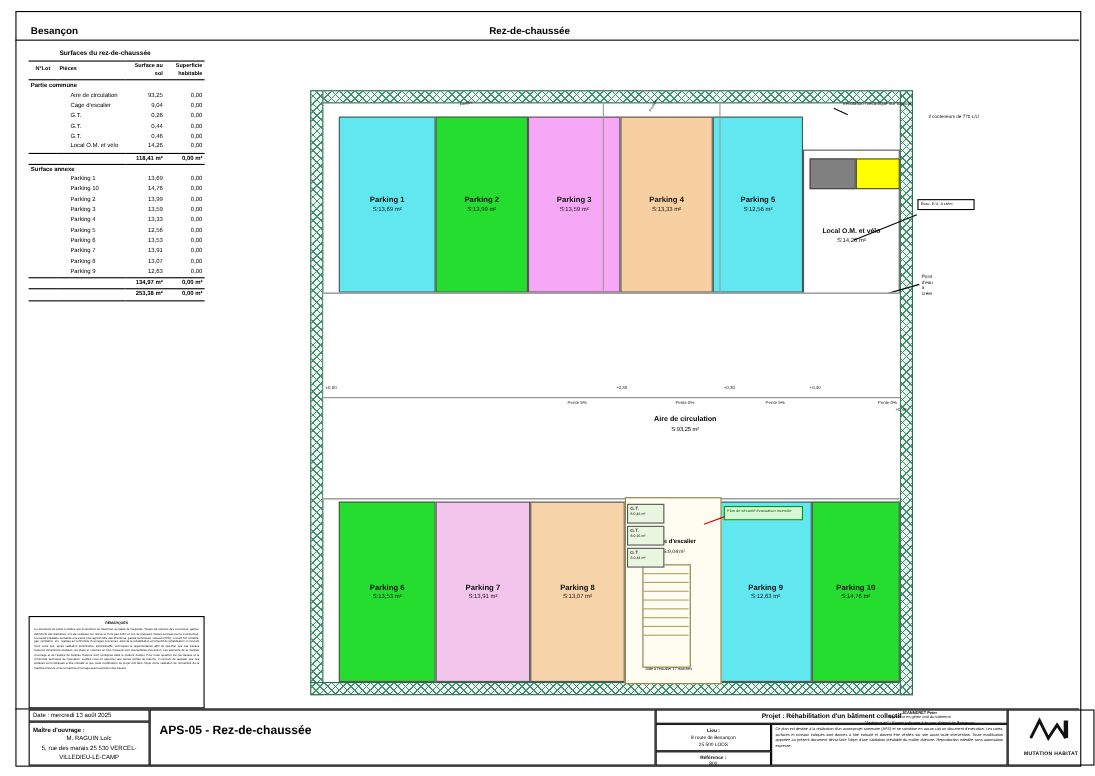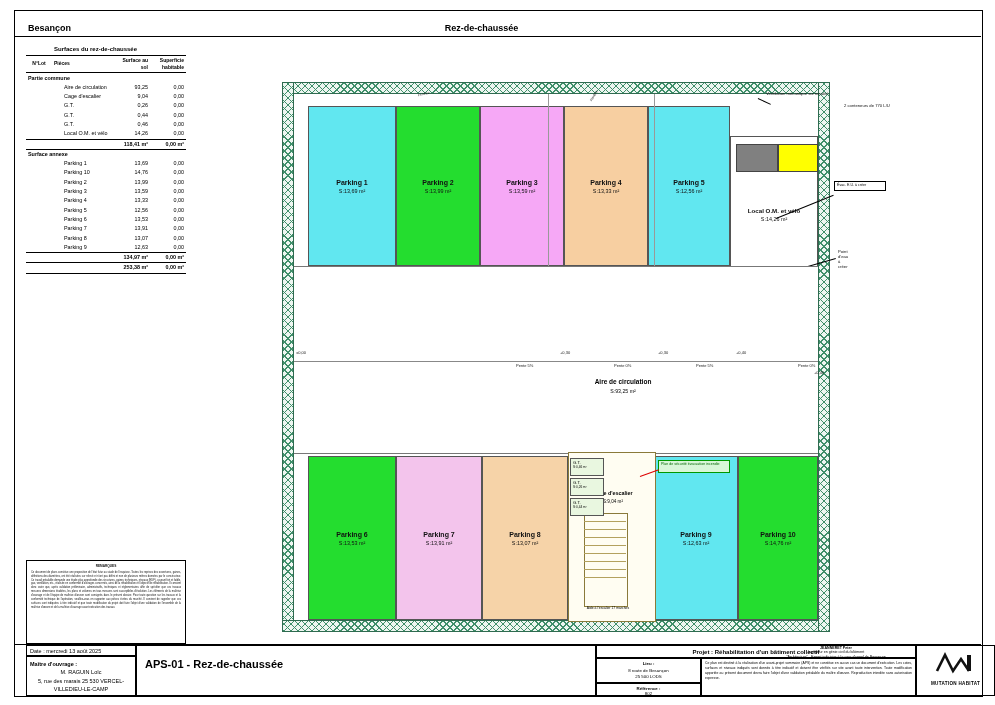--- a/index.html
+++ b/index.html
@@ -348,21 +348,21 @@
     <div class="lbl" style="left:330px;top:16px;transform:rotate(-60deg);font-size:3.4px;">Fenêtre</div>
   </div>
 
   <div class="tb">
     <div class="cell" id="tb-date">Date : mercredi 13 août 2025</div>
     <div class="cell" id="tb-mo">
       <div style="font-weight:bold;">Maître d'ouvrage :</div>
       <div style="white-space:pre-line;text-align:center;">M. RAGUIN Loïc
 5, rue des marais 25 530 VERCEL-VILLEDIEU-LE-CAMP</div>
     </div>
-    <div class="cell" id="tb-aps">APS-01 - Rez-de-chaussée</div>
+    <div class="cell" id="tb-aps">APS-05 - Rez-de-chaussée</div>
     <div class="cell" id="tb-proj">Projet : Réhabilitation d'un bâtiment collectif</div>
     <div class="cell" id="tb-lieu">
       <div style="font-weight:bold;">Lieu :</div>
       <div style="white-space:pre-line;">8 route de Besançon
 25 500 LODS</div>
     </div>
     <div class="cell" id="tb-ref">
       <div style="font-weight:bold;">Référence :</div>
       <div>802</div>
     </div>

